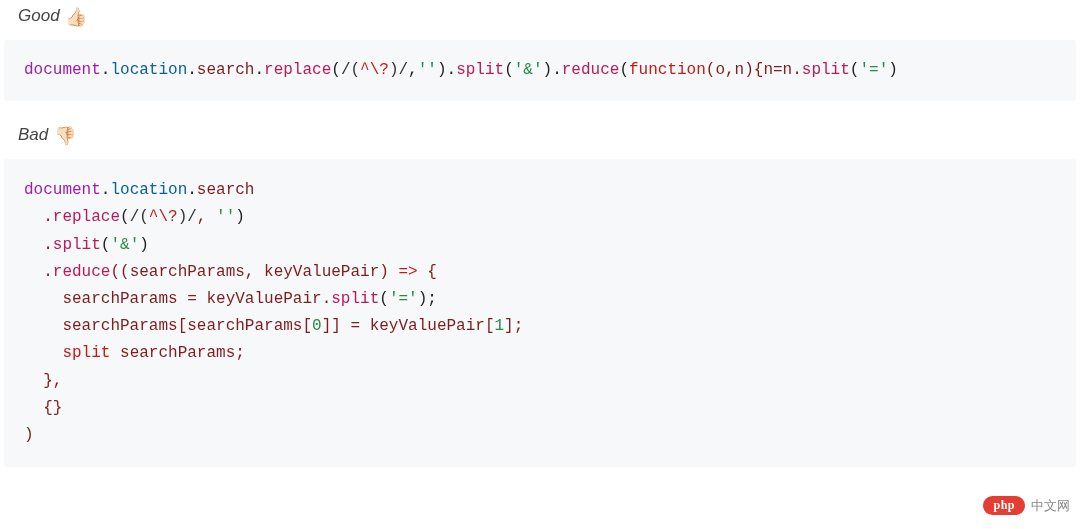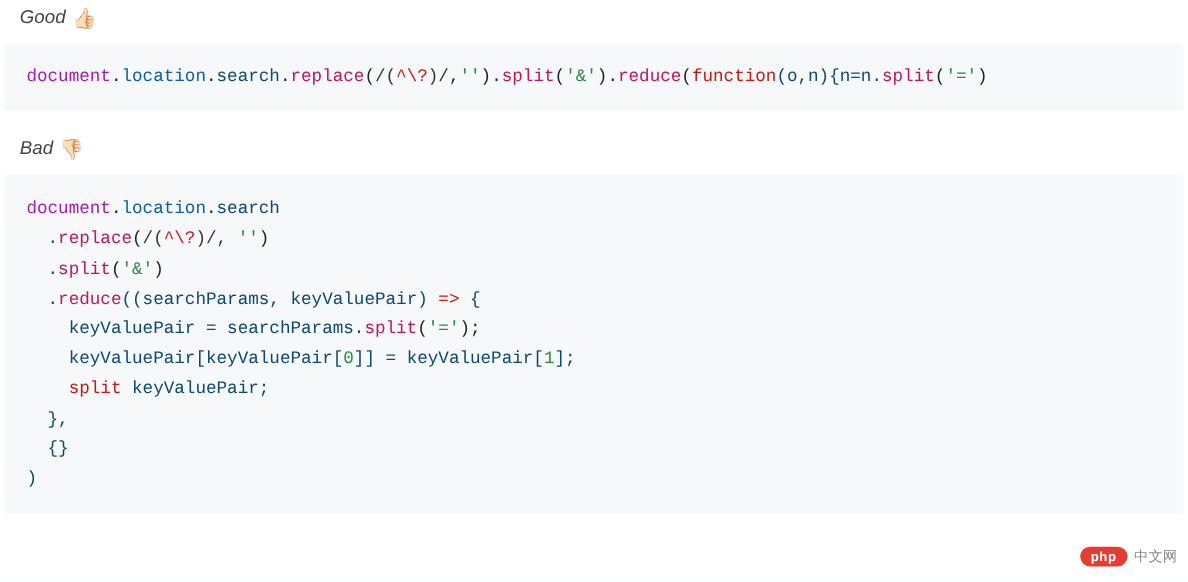--- a/index.html
+++ b/index.html
@@ -42,30 +42,31 @@
     .tok-prop  { color: #0b5fa5; }
     .tok-dot   { color: #222; }
     .tok-func  { color: #be185d; }
     .tok-paren { color: #222; }
     .tok-regex { color: #333; }
     .tok-regex-spec { color: #c41a16; }
     .tok-str   { color: #298a44; }
     .tok-num   { color: #298a44; }
     .tok-key   { color: #c41a16; text-align: right; }
     .tok-op    { color: #c41a16; }
-    .tok-plain { color: #0c4a6e; }
+    .tok-plain { color: #7f1d1d; }
     .watermark {
       position: absolute;
       right: 10px;
       bottom: 14px;
       display: flex;
-      align-items: flex-start;
+      align-items: flex-end;
       gap: 6px;
       font-size: 13px;
       color: #888;
+      font-family: Liberation Serif, serif;
     }
     .watermark .pill {
       background: #e43d33;
       color: #fff;
       font-weight: bold;
       padding: 2px 10px;
       border-radius: 12px;
       font-size: 12px;
       letter-spacing: 0.5px;
     }
@@ -82,23 +83,23 @@
 
 <div class="section-label">
   <span>Bad</span>
   <span class="emoji">👎🏻</span>
 </div>
 
 <div class="code-block" id="bad-code"><span class="tok-ident">document</span><span class="tok-dot">.</span><span class="tok-prop">location</span><span class="tok-dot">.</span><span class="tok-plain">search</span>
 <span class="tok-plain">  .</span><span class="tok-func">replace</span><span class="tok-paren">(</span><span class="tok-regex">/(</span><span class="tok-regex-spec">^\?</span><span class="tok-regex">)/</span><span class="tok-plain">, </span><span class="tok-str">''</span><span class="tok-paren">)</span>
 <span class="tok-plain">  .</span><span class="tok-func">split</span><span class="tok-paren">(</span><span class="tok-str">'&amp;'</span><span class="tok-paren">)</span>
 <span class="tok-plain">  .</span><span class="tok-func">reduce</span><span class="tok-plain">((searchParams, keyValuePair) </span><span class="tok-op">=&gt;</span><span class="tok-plain"> {</span>
-<span class="tok-plain">    keyValuePair = searchParams.</span><span class="tok-func">split</span><span class="tok-paren">(</span><span class="tok-str">'='</span><span class="tok-paren">);</span>
-<span class="tok-plain">    keyValuePair[keyValuePair[</span><span class="tok-num">0</span><span class="tok-plain">]] = keyValuePair[</span><span class="tok-num">1</span><span class="tok-plain">];</span>
-<span class="tok-plain">    </span><span class="tok-key">split</span><span class="tok-plain"> keyValuePair;</span>
+<span class="tok-plain">    searchParams = keyValuePair.</span><span class="tok-func">split</span><span class="tok-paren">(</span><span class="tok-str">'='</span><span class="tok-paren">);</span>
+<span class="tok-plain">    searchParams[searchParams[</span><span class="tok-num">0</span><span class="tok-plain">]] = keyValuePair[</span><span class="tok-num">1</span><span class="tok-plain">];</span>
+<span class="tok-plain">    </span><span class="tok-key">split</span><span class="tok-plain"> searchParams;</span>
 <span class="tok-plain">  },</span>
 <span class="tok-plain">  {}</span>
 <span class="tok-plain">)</span></div>
 
 <div class="watermark">
   <span class="pill">php</span>
   <span>中文网</span>
 </div>
 
 </body></html>

